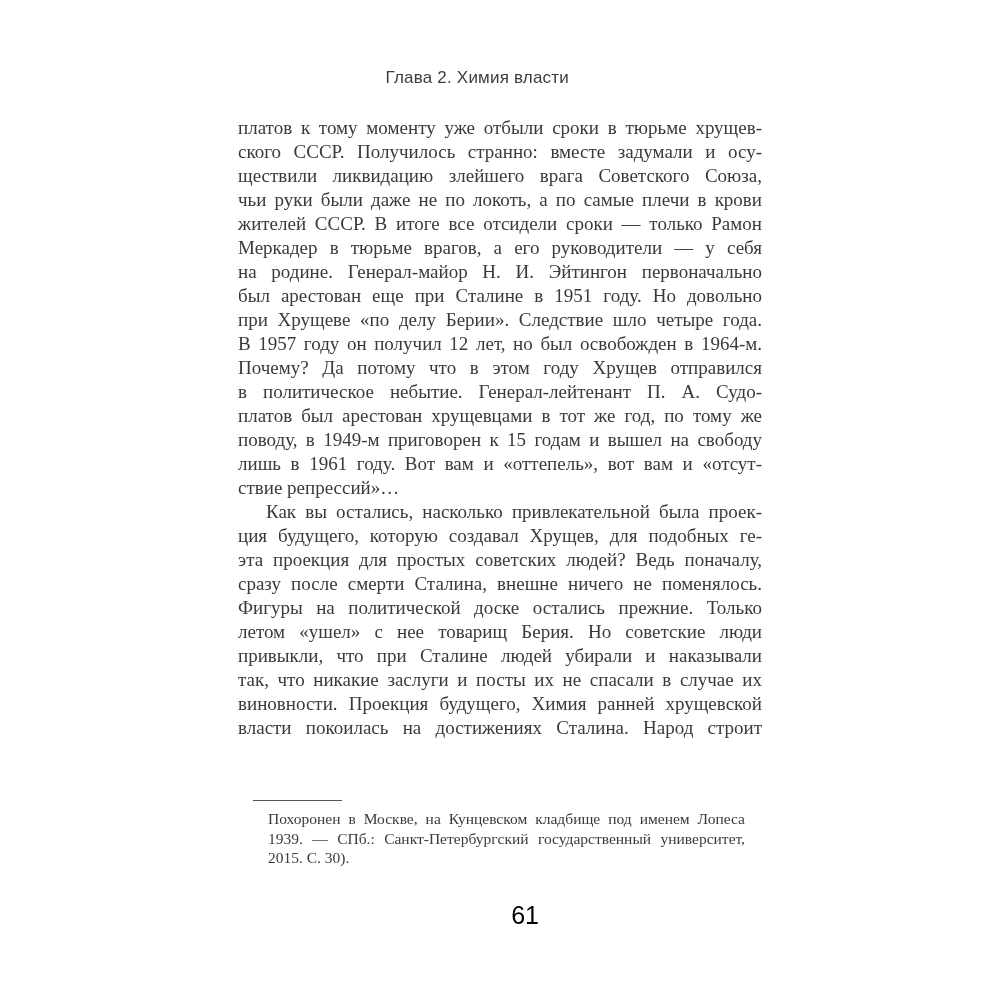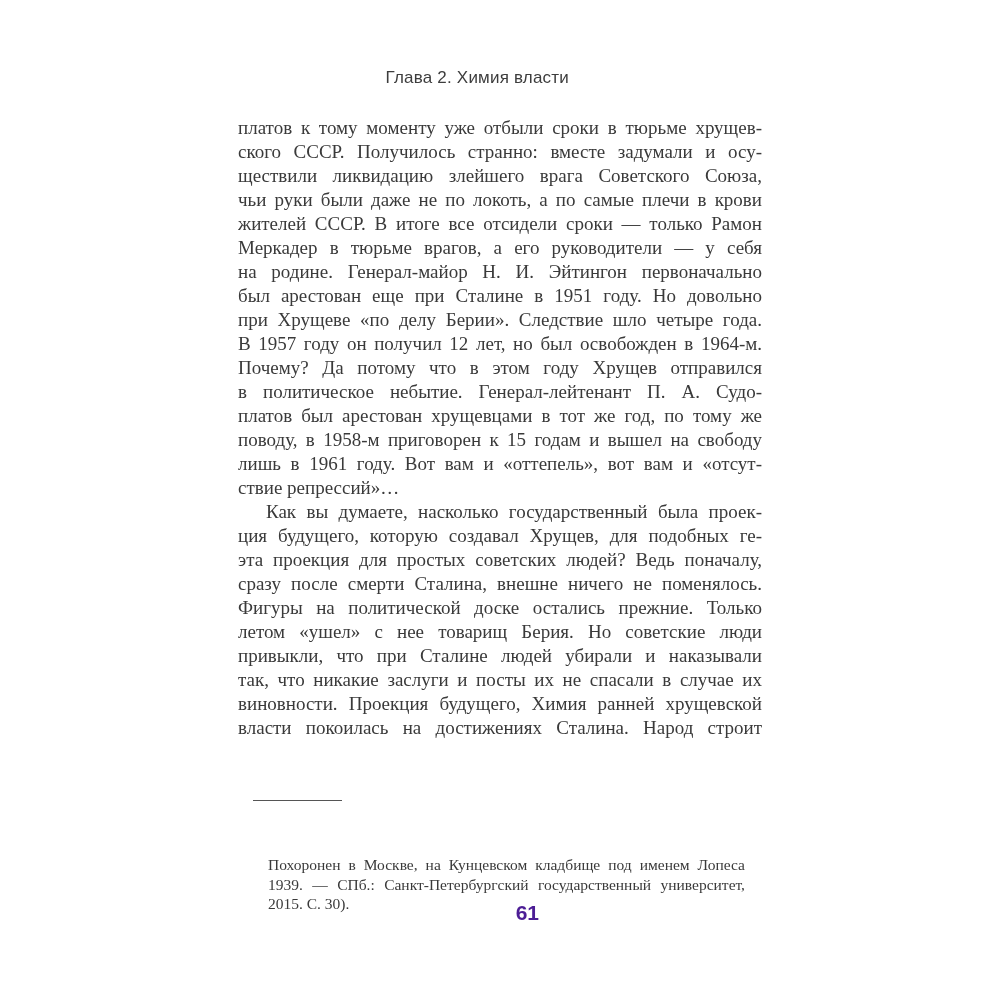--- a/index.html
+++ b/index.html
@@ -55,33 +55,32 @@
   }
   .footnote {
     position: absolute;
     left: 268px;
     top: 809px;
     width: 477px;
     font-family: "Liberation Serif", serif;
     font-size: 15.5px;
     line-height: 19.5px;
     color: #3a3a3a;
-    margin-top: 46px;
   }
   .footnote .line {
     height: 19.5px;
   }
   .page-number {
     position: absolute;
     top: 901px;
     right: 257px;
     font-family: "Liberation Sans", sans-serif;
-    font-weight: bold;
-    font-size: 21px;
-    color: #4c1d95;
+    font-weight: normal;
+    font-size: 25px;
+    color: #000000;
   }
 </style>
 </head>
 <body>
 
 <div class="page">
 
   <div class="running-header">Глава 2. Химия власти</div>
 
   <div class="body-text">
@@ -91,24 +90,24 @@
       <div class="line">чьи руки были даже не по локоть, а по самые плечи в крови</div>
       <div class="line">жителей СССР. В итоге все отсидели сроки — только Рамон</div>
       <div class="line">Меркадер в тюрьме врагов, а его руководители — у себя</div>
       <div class="line">на родине. Генерал-майор Н. И. Эйтингон первоначально</div>
       <div class="line">был арестован еще при Сталине в 1951 году. Но довольно</div>
       <div class="line">при Хрущеве «по делу Берии». Следствие шло четыре года.</div>
       <div class="line">В 1957 году он получил 12 лет, но был освобожден в 1964-м.</div>
       <div class="line">Почему? Да потому что в этом году Хрущев отправился</div>
       <div class="line">в политическое небытие. Генерал-лейтенант П. А. Судо-</div>
       <div class="line">платов был арестован хрущевцами в тот же год, по тому же</div>
-      <div class="line">поводу, в 1958-м приговорен к 15 годам и вышел на свободу</div>
+      <div class="line">поводу, в 1949-м приговорен к 15 годам и вышел на свободу</div>
       <div class="line">лишь в 1961 году. Вот вам и «оттепель», вот вам и «отсут-</div>
       <div class="line rag-right">ствие репрессий»…</div>
-      <div class="line indented">Как вы думаете, насколько государственный была проек-</div>
+      <div class="line indented">Как вы остались, насколько привлекательной была проек-</div>
       <div class="line">ция будущего, которую создавал Хрущев, для подобных ге-</div>
       <div class="line">эта проекция для простых советских людей? Ведь поначалу,</div>
       <div class="line">сразу после смерти Сталина, внешне ничего не поменялось.</div>
       <div class="line">Фигуры на политической доске остались прежние. Только</div>
       <div class="line">летом «ушел» с нее товарищ Берия. Но советские люди</div>
       <div class="line">привыкли, что при Сталине людей убирали и наказывали</div>
       <div class="line">так, что никакие заслуги и посты их не спасали в случае их</div>
       <div class="line">виновности. Проекция будущего, Химия ранней хрущевской</div>
       <div class="line">власти покоилась на достижениях Сталина. Народ строит</div>
     </div>

